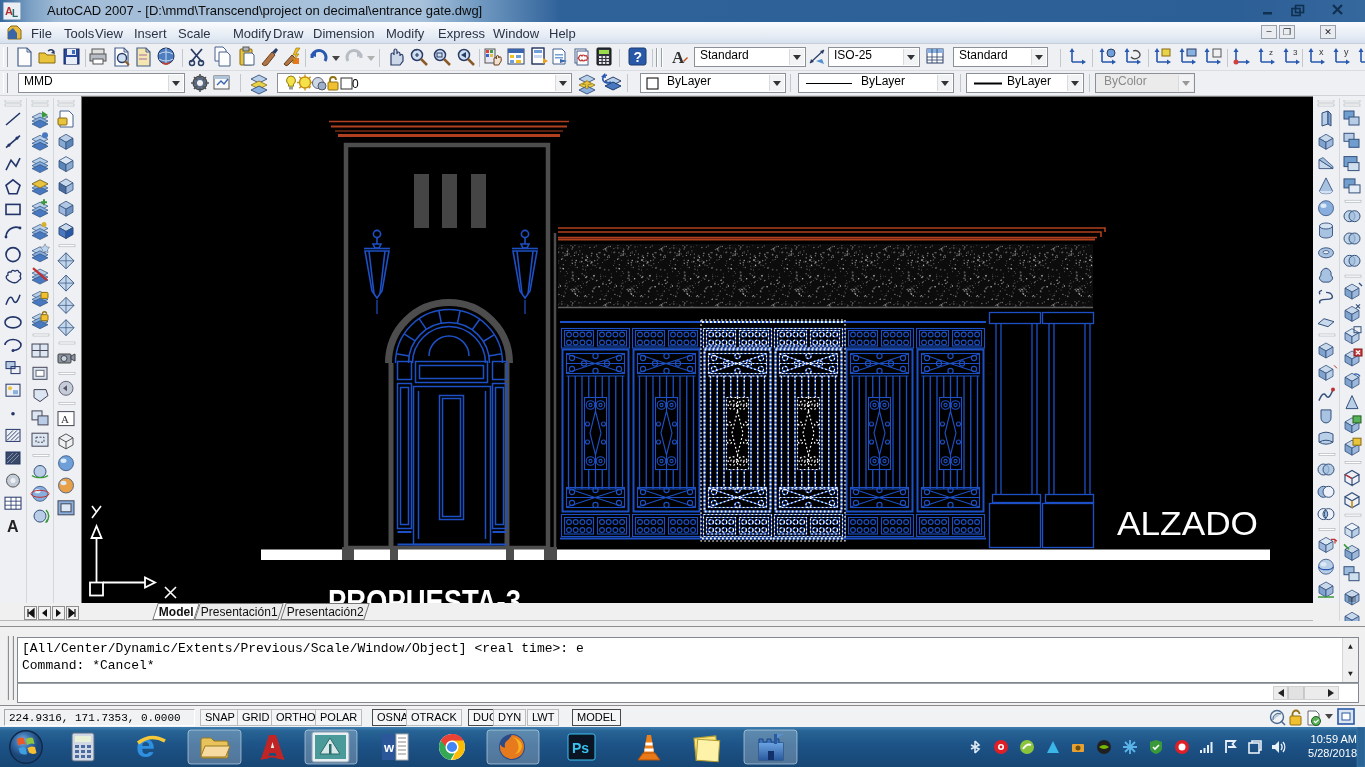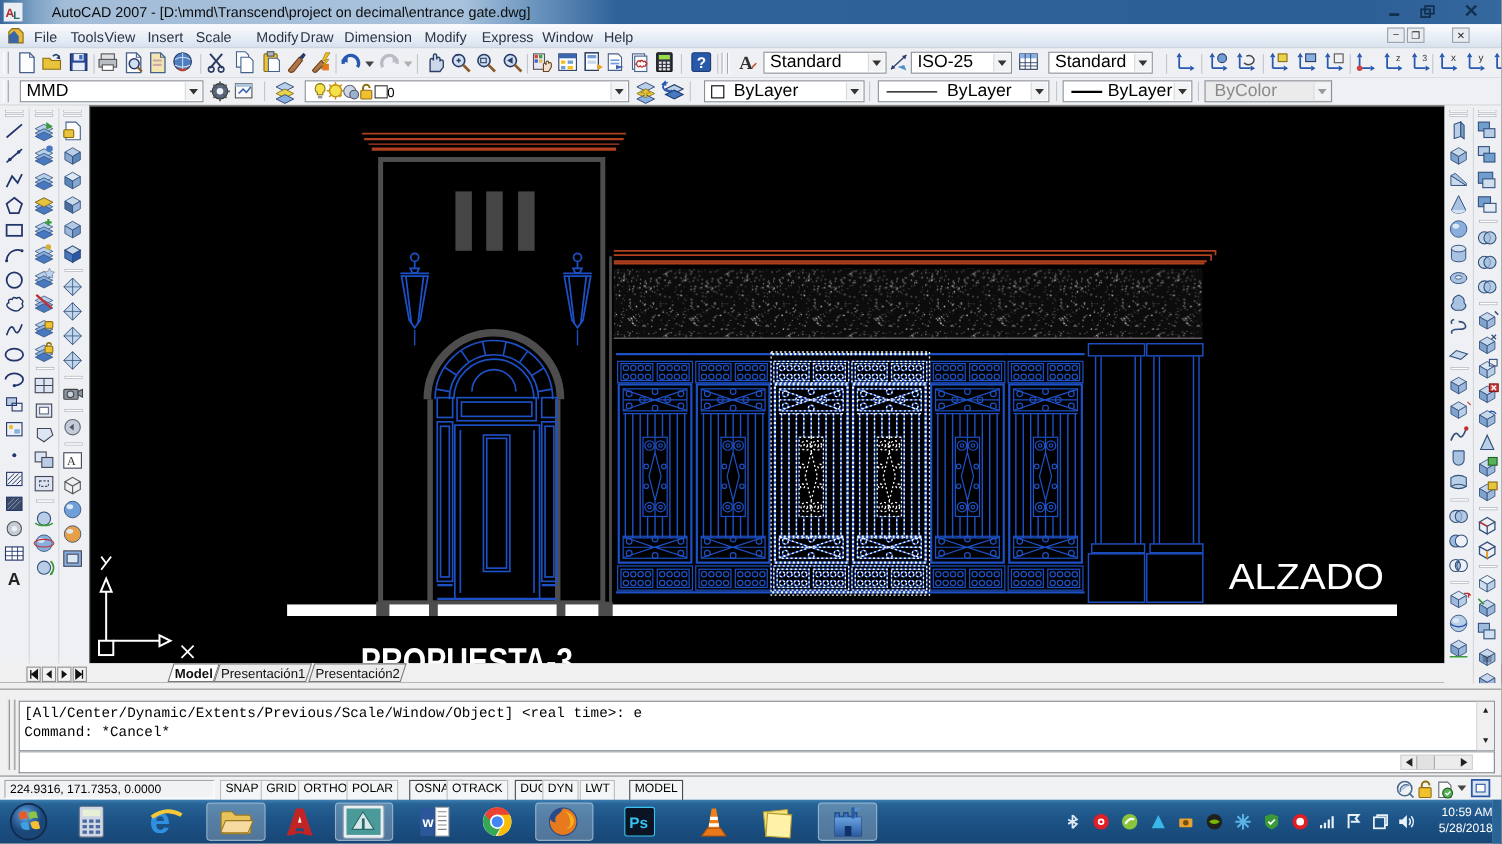--- a/index.html
+++ b/index.html
@@ -9,21 +9,21 @@
 
 #title{left:0;top:0;width:1365px;height:22px;background:linear-gradient(90deg,#36689c 0px,#7ba0c4 30px,#a3bdd8 60px,#a8c2dc 420px,#7099c1 480px,#30629a 560px,#2d5f97 1240px,#35689d 1365px);}
 #title .ttext{position:absolute;left:47px;top:3px;font-size:13px;color:#0c0c0c;white-space:nowrap;}
 
 #menu{left:0;top:22px;width:1365px;height:22px;background:linear-gradient(180deg,#fafbfd,#e4ebf4 70%,#d5e0ee);border-bottom:1px solid #c6cdd8;padding-left:20px;}
 .mitem{position:absolute;top:4px;font-size:13px;color:#2a3446;}
 
 #row1{left:0;top:44px;width:1365px;height:27px;background:#eef0f3;border-bottom:1px solid #dadcdf;}
 #row2{left:0;top:71px;width:1365px;height:25px;background:#eef0f3;border-bottom:1px solid #d0d2d5;}
 .grip{position:absolute;width:5px;border-left:1px solid #fff;border-right:1px solid #9aa0a8;height:20px;}
-.combo{position:absolute;background:#fff;border:1px solid #8a8f98;font-size:16px;color:#000;display:flex;align-items:flex-end;}
+.combo{position:absolute;background:#fff;border:1px solid #8a8f98;font-size:12px;color:#000;display:flex;align-items:flex-start;}
 .combo .arr{position:absolute;right:1px;top:1px;bottom:1px;width:15px;background:#f2f3f5;border-left:1px solid #d8dadd;display:flex;align-items:center;justify-content:center;}
 .arr:after{content:"";border:4px solid transparent;border-top:5px solid #333;margin-top:5px;}
 .combo.dis{background:#ebebeb;color:#8a8a8a;}
 .combo.dis .arr:after{border-top-color:#999;}
 
 #main{left:0;top:96px;width:1365px;height:507px;background:#eef0f3;}
 #canvas{position:absolute;left:81px;top:0px;width:1232px;height:507px;background:#000;border-left:1px solid #777;border-top:1px solid #777;}
 
 #tabstrip{left:0;top:603px;width:1313px;height:18px;background:#f0f0f0;border-bottom:1px solid #b8b8b8;}
 .navbtn{position:absolute;top:3px;width:13px;height:14px;background:#f2f2f2;border:1px solid #8f8f8f;font-size:8px;color:#111;text-align:center;line-height:12px;}
@@ -34,22 +34,22 @@
 #cmdzone{left:0;top:621px;width:1365px;height:84px;background:#f0f0f0;}
 #cmdline1{position:absolute;left:0;top:5px;width:1365px;height:1px;background:#8e8e8e;}
 #cmdhist{position:absolute;left:17px;top:16px;width:1342px;height:46px;background:#fff;border:1px solid #828790;font-family:"Liberation Mono",monospace;font-size:13px;color:#000;}
 #cmdinput{position:absolute;left:17px;top:62px;width:1342px;height:20px;background:#fff;border:1px solid #828790;border-top:1px solid #9aa0a6;font-family:"Liberation Mono",monospace;font-size:13px;color:#000;}
 #vscroll{position:absolute;right:0px;top:0px;width:16px;height:44px;background:#f0f0f0;border-left:1px solid #d5d5d5;}
 .sarr{position:absolute;left:2px;width:11px;height:11px;font-size:8px;color:#222;text-align:center;line-height:11px;}
 #hscroll{position:absolute;right:19px;top:2px;width:66px;height:14px;background:#ececec;border:1px solid #d0d0d0;display:flex;}
 #dragbar{position:absolute;left:7px;top:15px;width:7px;height:64px;border-left:2px ridge #dfe1e4;border-right:2px ridge #dfe1e4;}
 
 #status{left:0;top:705px;width:1365px;height:22px;background:#f0f2f4;border-top:1px solid #8a8a8a;font-size:11px;color:#000;}
-#coord{position:absolute;left:4px;top:3px;width:191px;height:17px;border:1px solid #a8a8a8;border-bottom-color:#fff;border-right-color:#fff;padding:2px 0 0 4px;}
-.sbtn{position:absolute;top:3px;height:30px;padding:1px 4px 0 4px;border:1px solid #bcbcbc;background:#f4f5f6;}
+#coord{position:absolute;left:4px;top:3px;width:191px;height:17px;border:1px solid #a8a8a8;border-bottom-color:#fff;border-right-color:#fff;padding:2px 0 0 4px;font-family:Liberation Mono, monospace;}
+.sbtn{position:absolute;top:3px;height:17px;padding:1px 4px 0 4px;border:1px solid #bcbcbc;background:#f4f5f6;}
 .sbtn.on{border:1px solid #4a4a4a;margin-left:12px;}
 
 #taskbar{left:0;top:727px;width:1365px;height:40px;background:linear-gradient(180deg,#3e7fb2 0,#276394 10%,#1d5387 45%,#164674 100%);}
 .clock{position:absolute;right:8px;top:5px;color:#fff;font-size:11px;text-align:right;line-height:14px;}
 </style>
 </head>
 <body>
 <div id="app">
   <div id="title" class="abs">
     <div class="ttext">AutoCAD 2007 - [D:\mmd\Transcend\project on decimal\entrance gate.dwg]</div>
@@ -412,21 +412,21 @@
         <span style="margin-left:26px">ByLayer</span>
       </div>
     <div class="combo" style="left:798px;top:2px;width:156px;height:20px">
         <span class="arr"></span>
         <span style="margin-left:62px">ByLayer</span>
       </div>
     <div class="combo" style="left:966px;top:2px;width:118px;height:20px">
         <span class="arr"></span>
         <span style="margin-left:40px">ByLayer</span>
       </div>
-    <div class="combo dis" style="left:1095px;top:2px;width:116px;height:20px">
+    <div class="combo dis" style="left:1095px;top:2px;width:100px;height:20px">
         <span class="arr"></span>
         <span style="margin-left:8px">ByColor</span>
       </div>
   </div>
   <div id="main" class="abs">
     <div id="canvas">
       <svg id="dwg" width="1232" height="507" viewBox="81 96 1232 507" style="position:absolute;left:0;top:0">
           <defs>
 <pattern id="speck" width="56" height="56" patternUnits="userSpaceOnUse">
               <rect width="56" height="56" fill="#0c0c0c"></rect>

